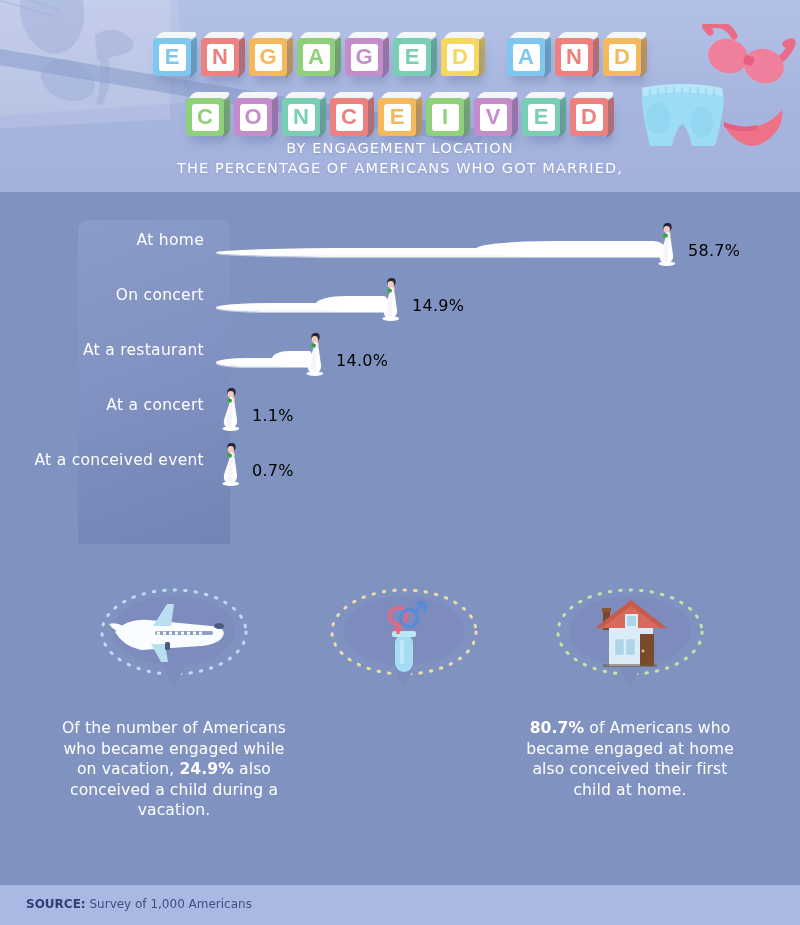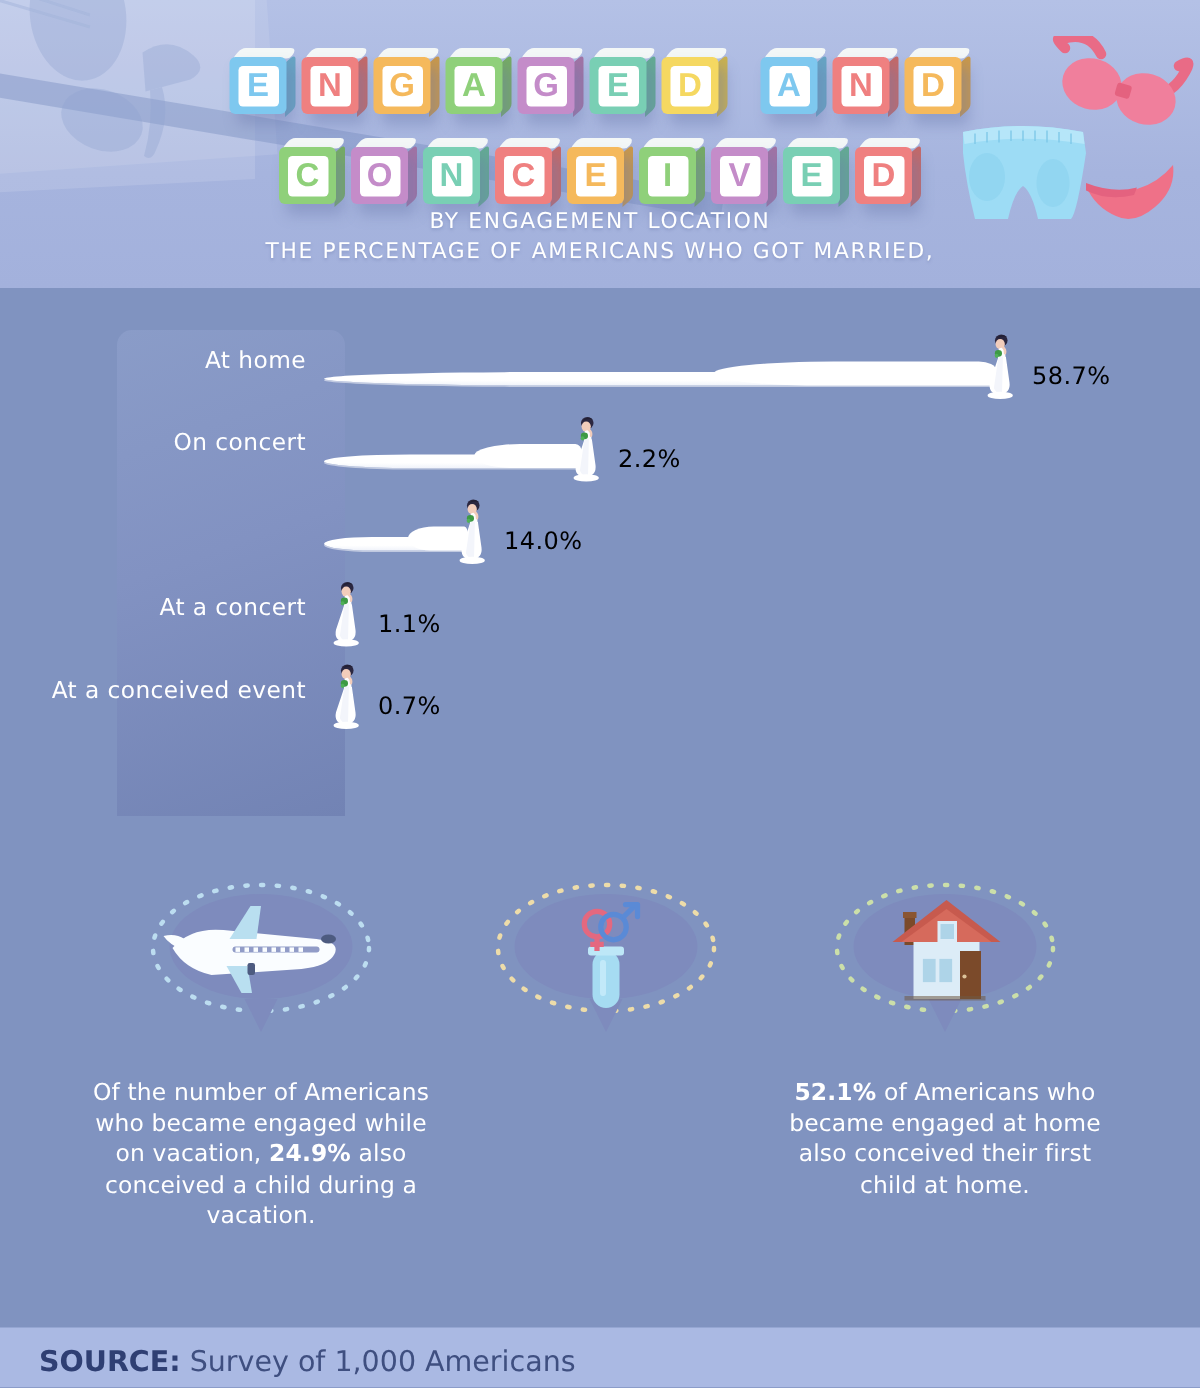--- a/index.html
+++ b/index.html
@@ -128,21 +128,21 @@
   }
   .facttext b{font-weight:bold;}
 
   
   #footer{
     position:absolute;left:0;top:885px;width:800px;height:40px;
     background:#aab9e3;
   }
   #source{
     position:absolute;left:26px;top:12px;
-    font-size:19px;color:#3f4f80;font-family:"DejaVu Sans",sans-serif;
+    font-size:12px;color:#3f4f80;font-family:"DejaVu Sans",sans-serif;
   }
   #source .lbl{font-weight:bold;color:#2f3f73;}
 </style>
 </head>
 <body>
 
 <div id="page">
 
   <div id="header">
     <div class="hdr-panel" id="hdr-panel-b"></div>
@@ -374,24 +374,25 @@
                 <ellipse cx="12.8" cy="8.4" rx="3.1" ry="3.4" fill="#f2cdbb"></ellipse>
                 <path d="M10.5 4.5 q3.5 -4 7 -0.5 q-3 -1.5 -7 0.5 z" fill="#221f33"></path>
                 <path d="M11.8 11.5 q2.6 -1.4 4.2 0.4 l0.4 6 l-5 0 z" fill="#fdfdfd"></path>
                 <path d="M11.6 17 q3 -1 5 0 l2.4 17 q1 7 -7 8.4 q-7.6 -1.4 -6 -8.6 z" fill="#ffffff"></path>
                 <path d="M11.6 17 q1.8 -0.7 3 -0.4 l-0.6 25 q-4.2 -0.4 -5.4 -4 z" fill="#f3f5fb"></path>
                 <ellipse cx="12.8" cy="42.6" rx="8.4" ry="2.4" fill="#ffffff"></ellipse>
                 <ellipse cx="11.6" cy="14.6" rx="2.4" ry="2.2" fill="#3d9a44"></ellipse>
                 <ellipse cx="10.4" cy="16.2" rx="1.3" ry="1.4" fill="#4fb058"></ellipse>
                 <path d="M14.6 10.5 q2 1.6 1.4 4" stroke="#f2cdbb" stroke-width="1.6" fill="none" stroke-linecap="round"></path>
               </svg></div>
-            <div class="pct" style="left:196px">2.2%</div>
+            <div class="pct" style="left:196px">14.9%</div>
           </div>
         </div>
         <div class="row">
+          <div class="row-label">At a restaurant</div>
           <div class="row-bar" style="width:190px">
             <div class="trainwrap" style="width:110px">
               <div class="train" style="width:96px"></div>
             </div>
             <div class="bride" style="left:86px"><svg viewBox="0 0 26 46" width="26" height="46">
                 <ellipse cx="13.5" cy="6" rx="4.2" ry="4" fill="#2b2740"></ellipse>
                 <ellipse cx="12.8" cy="8.4" rx="3.1" ry="3.4" fill="#f2cdbb"></ellipse>
                 <path d="M10.5 4.5 q3.5 -4 7 -0.5 q-3 -1.5 -7 0.5 z" fill="#221f33"></path>
                 <path d="M11.8 11.5 q2.6 -1.4 4.2 0.4 l0.4 6 l-5 0 z" fill="#fdfdfd"></path>
                 <path d="M11.6 17 q3 -1 5 0 l2.4 17 q1 7 -7 8.4 q-7.6 -1.4 -6 -8.6 z" fill="#ffffff"></path>
@@ -511,21 +512,21 @@
               <path d="M60 46 L90 24 L120 46 z" fill="#d66a5c"></path>
               <rect x="85" y="33" width="11" height="12" fill="#aed4e8" stroke="#dcecf7" stroke-width="2"></rect>
               <rect x="73" y="56" width="22" height="18" fill="#aed4e8" stroke="#dcecf7" stroke-width="2.5"></rect>
               <line x1="84" y1="56" x2="84" y2="74" stroke="#dcecf7" stroke-width="2.5"></line>
               <rect x="99" y="52" width="14" height="32" fill="#7b4a2a"></rect>
               <circle cx="102" cy="69" r="1.4" fill="#dcc39a"></circle>
               <rect x="62" y="82" width="54" height="3" fill="#6f5a44" opacity=".55"></rect>
             </g>
           </svg>
         </div>
-        <div class="facttext"><b>52.1%</b> of Americans who became engaged at home also conceived their first child at home.</div>
+        <div class="facttext"><b>80.7%</b> of Americans who became engaged at home also conceived their first child at home.</div>
       </div>
 
     </div>
   </div>
 
   <div id="footer">
     <div id="source">
       <span class="lbl">SOURCE:</span>
       <span>Survey of 1,000 Americans</span>
     </div>

